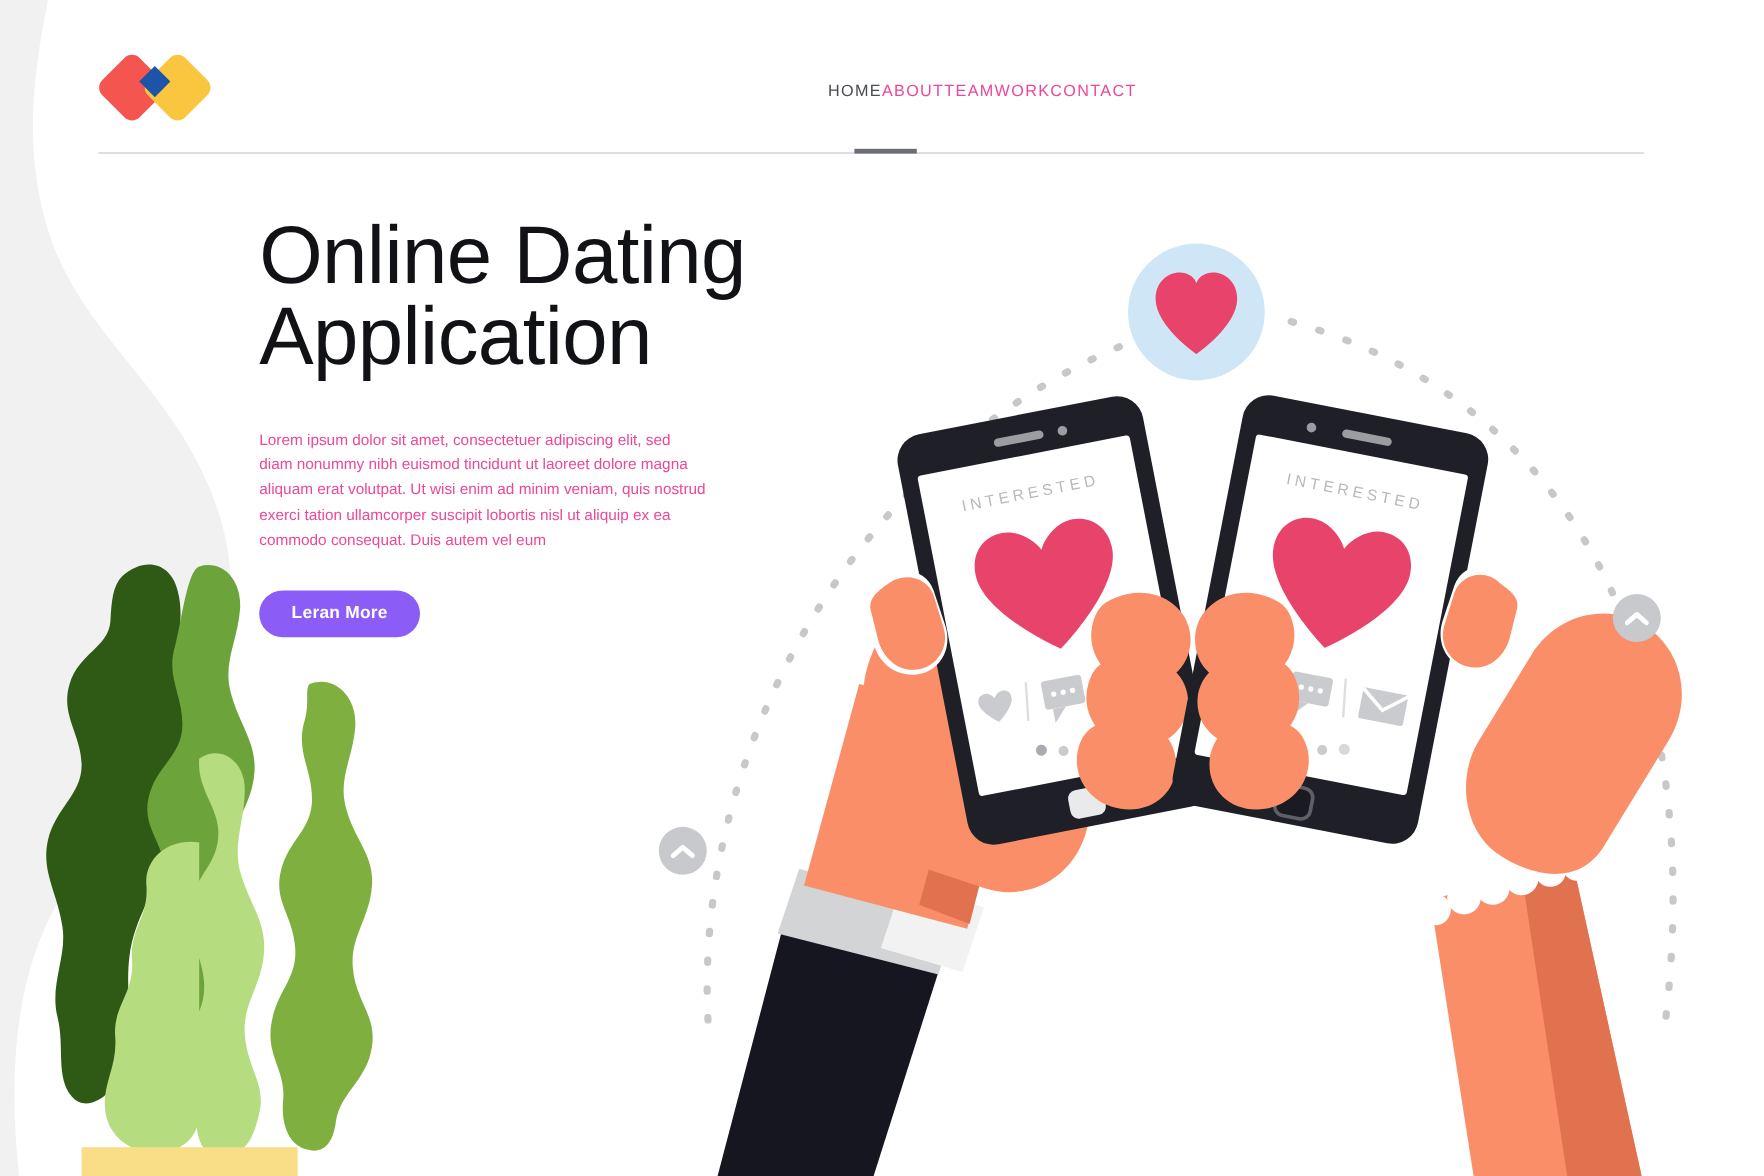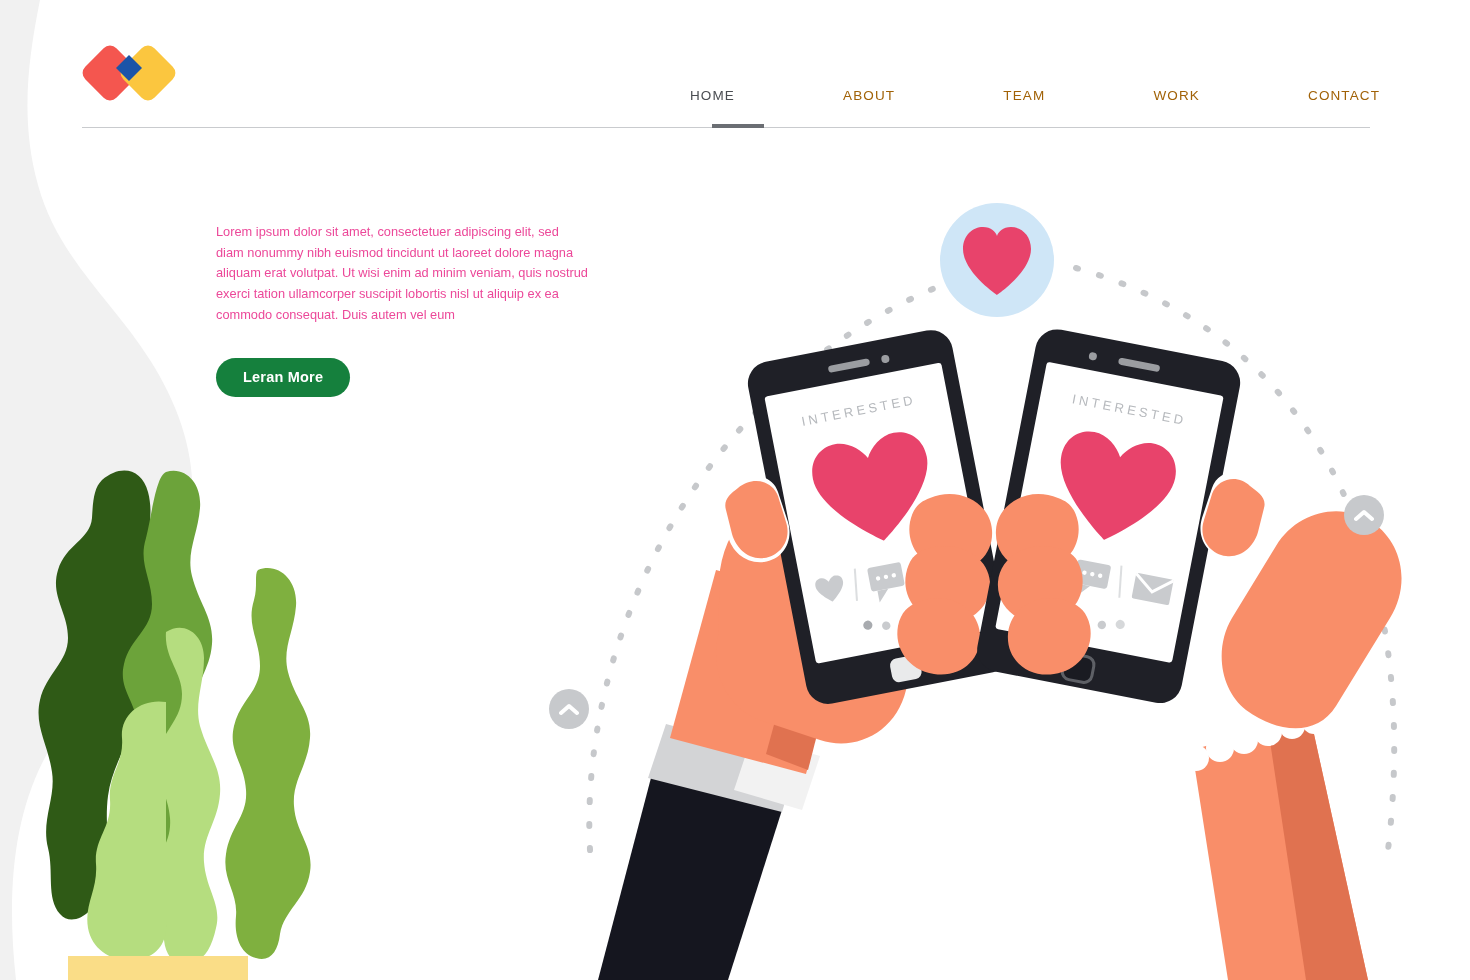--- a/index.html
+++ b/index.html
@@ -39,31 +39,30 @@
   }
 
   .logo {
     position: absolute;
     left: 82px; top: 42px;
     width: 96px; height: 62px;
   }
 
   .nav {
     position: absolute;
-    left: 690px; top: 80px;
+    left: 690px; top: 60px;
     width: 690px; height: 30px;
     display: flex;
-    justify-content: space-between;
     align-items: center;
   }
 
   .nav-item {
     font-size: 13.5px;
     letter-spacing: 1.1px;
-    color: #a16207;
+    color: #ec4899;
     text-transform: uppercase;
     cursor: pointer;
     position: relative;
     white-space: nowrap;
     font-weight: 400;
   }
   .nav-item.is-active { color: #4a4d52; }
 
   .nav-underline {
     position: absolute;
@@ -105,21 +104,21 @@
     color: #ec4899;
     font-weight: 400;
   }
 
   .cta-button {
     display: inline-block;
     margin-top: 32px;
     padding: 11px 27px 12px 27px;
     border: none;
     border-radius: 22px;
-    background: #15803d;
+    background: #8b5cf6;
     color: #ffffff;
     font-size: 14.5px;
     font-weight: 700;
     letter-spacing: 0.2px;
     cursor: pointer;
     font-family: "Liberation Sans", sans-serif;
   }
 
   
   .plant {
@@ -186,20 +185,22 @@
       <span class="nav-item">TEAM</span>
       <span class="nav-item">WORK</span>
       <span class="nav-item">CONTACT</span>
     </nav>
 
     <div class="nav-underline"></div>
     <div class="header-rule"></div>
   </div>
 
   <div class="hero">
+    <h1 class="hero-title">Online Dating
+Application</h1>
     <p class="hero-body">Lorem ipsum dolor sit amet, consectetuer adipiscing elit, sed diam nonummy nibh euismod tincidunt ut laoreet dolore magna aliquam erat volutpat. Ut wisi enim ad minim veniam, quis nostrud exerci tation ullamcorper suscipit lobortis nisl ut aliquip ex ea commodo consequat. Duis autem vel eum</p>
     <button class="cta-button">Leran More</button>
   </div>
 
   <svg class="plant" viewBox="0 0 330 518" aria-hidden="true">
 
     <path d="M86 18 C104 2 126 6 132 30 C139 56 128 78 136 100
              C146 126 136 152 128 176 C120 202 128 228 120 254
              C112 284 96 304 92 334 C88 364 96 394 88 424
              C80 452 56 466 44 452 C30 436 38 410 32 386

